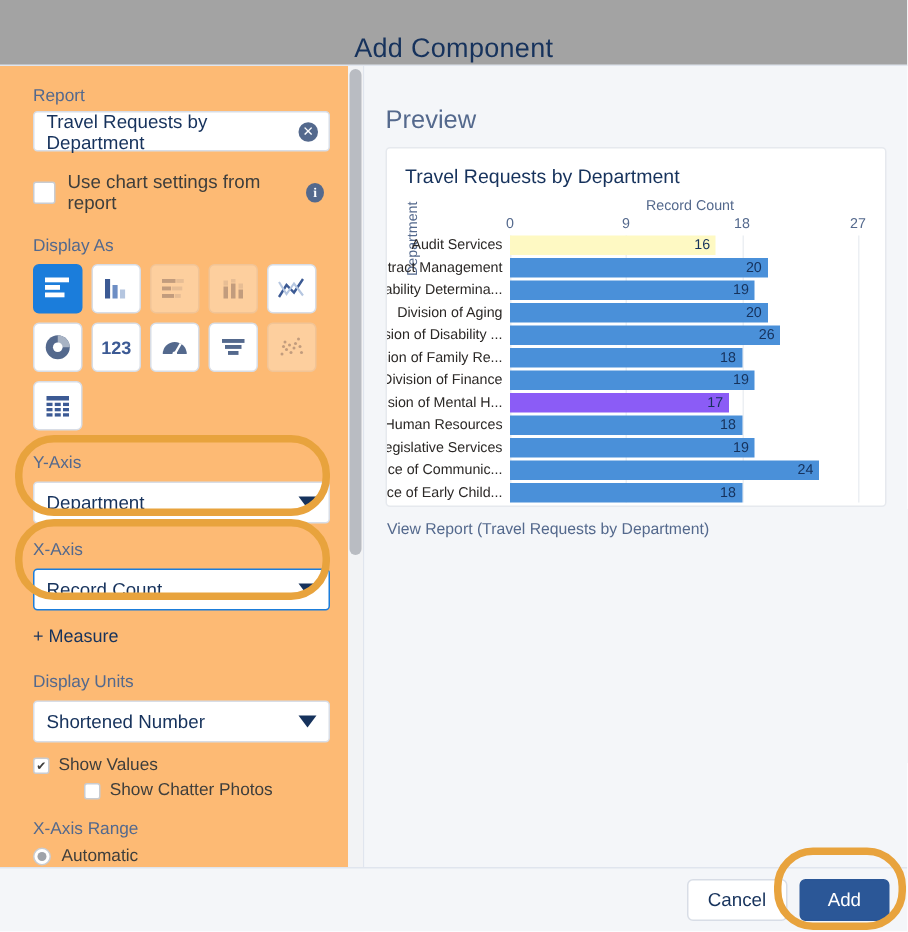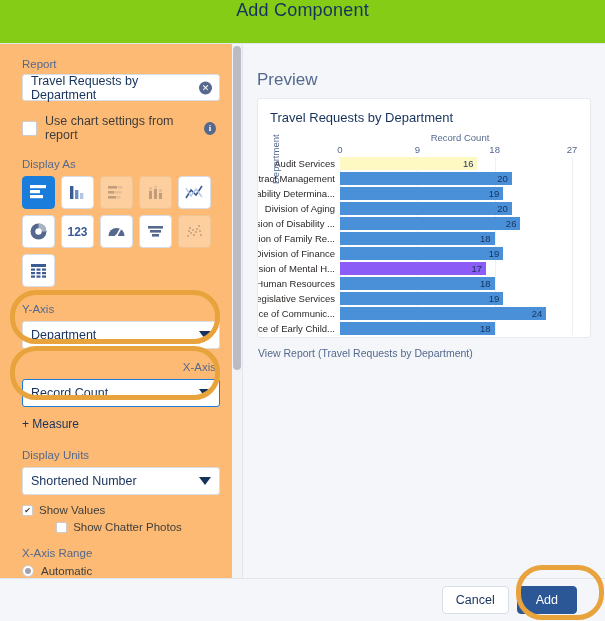--- a/index.html
+++ b/index.html
@@ -13,23 +13,23 @@
   #app {
     position: relative;
     width: 605px; height: 621px;
     background: #fff;
     overflow: hidden;
   }
 
   
   .dlg-header {
     position: absolute; left: 0; top: 0; width: 605px; height: 44px;
-    background: #84cc16;
+    background: #a3a3a3;
     border-bottom: 1px solid #e0e5ee;
-    display: flex; align-items: flex-start; justify-content: center;
+    display: flex; align-items: flex-end; justify-content: center;
   }
   .dlg-title {
     font-size: 18px; color: #16325c; letter-spacing: .2px;
   }
 
   
   .body-wrap {
     position: absolute; left: 0; top: 44px; width: 605px; height: 534px;
   }
 
@@ -216,21 +216,21 @@
   .view-report {
     font-size: 10.5px; color: #54698d; margin-top: 9px; margin-left: 1px;
     cursor: pointer;
   }
 
   
   .footer {
     position: absolute; left: 0; top: 578px; width: 605px; height: 43px;
     background: #f4f6f9; border-top: 1px solid #e0e5ee;
     display: flex; align-items: center; justify-content: flex-end;
-    padding-right: 28px;
+    padding-right: 12px;
   }
   .btn {
     height: 28px; border-radius: 4px; font-size: 12.5px;
     display: inline-flex; align-items: center; justify-content: center;
     cursor: pointer; margin-left: 8px;
   }
   .btn-cancel {
     min-width: 62px; padding: 0 13px;
     background: #fff; border: 1px solid #d8dde6; color: #16325c;
   }
@@ -372,21 +372,21 @@
       </div>
 
       <div class="section-label">Y-Axis</div>
       <div class="sel-wrap">
         <div class="sel">
           <span>Department</span>
         </div>
         <span class="caret"></span>
       </div>
 
-      <div class="section-label" style="margin-top:12px;text-align:right;">X-Axis</div>
+      <div class="section-label" style="margin-top:12px;">X-Axis</div>
       <div class="sel-wrap">
         <div class="sel focused">
           <span>Record Count</span>
         </div>
         <span class="caret"></span>
       </div>
 
       <div class="measure-link">+ Measure</div>
 
       <div class="section-label" style="margin-top:18px;">Display Units</div>

